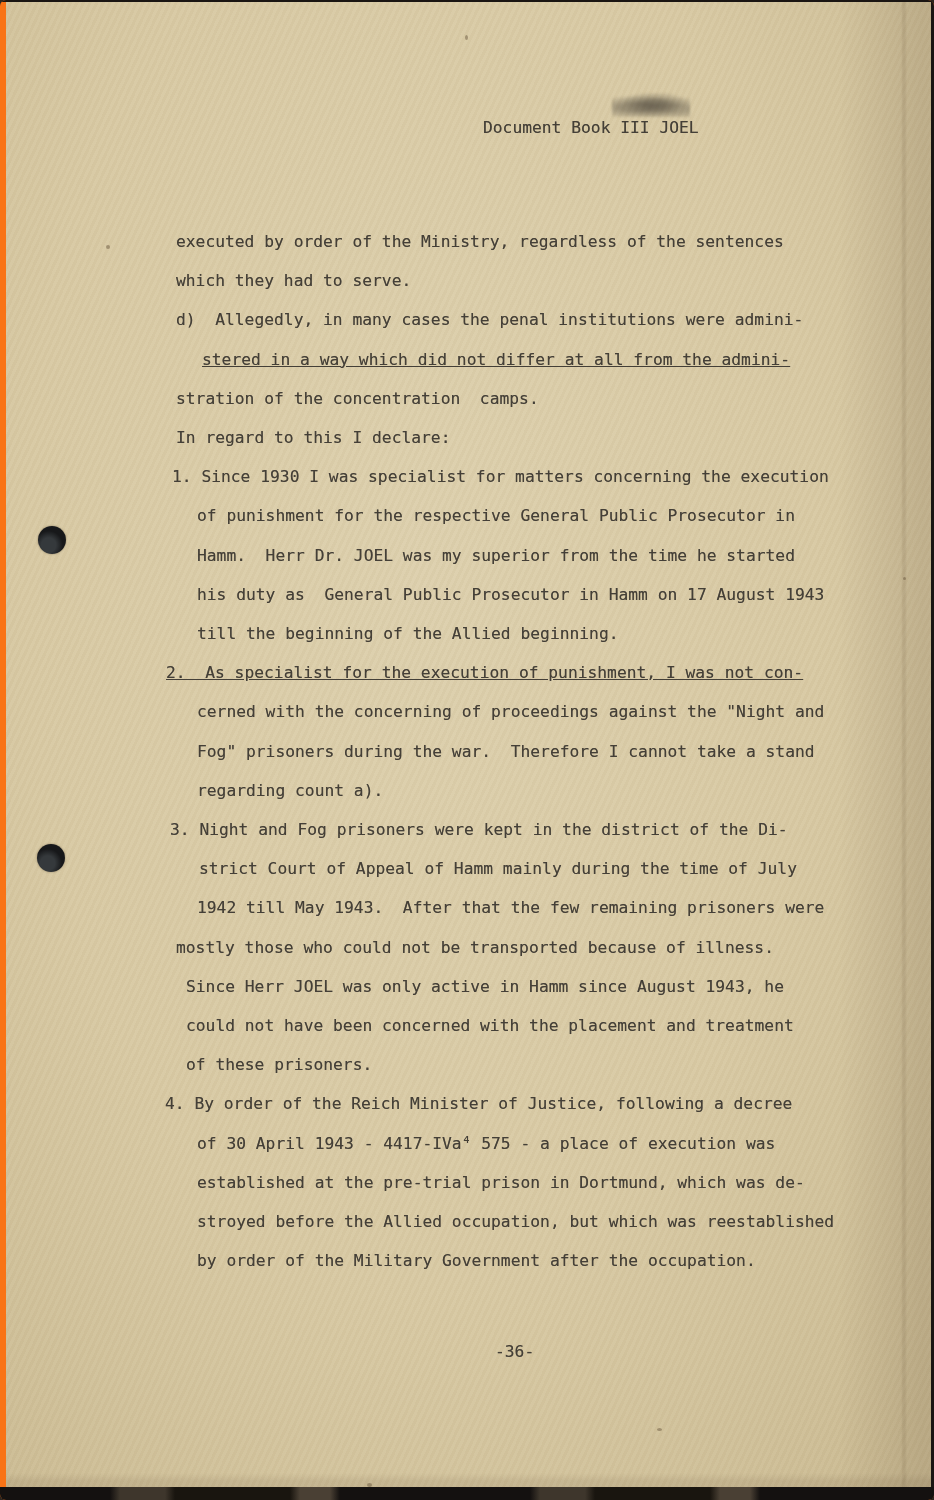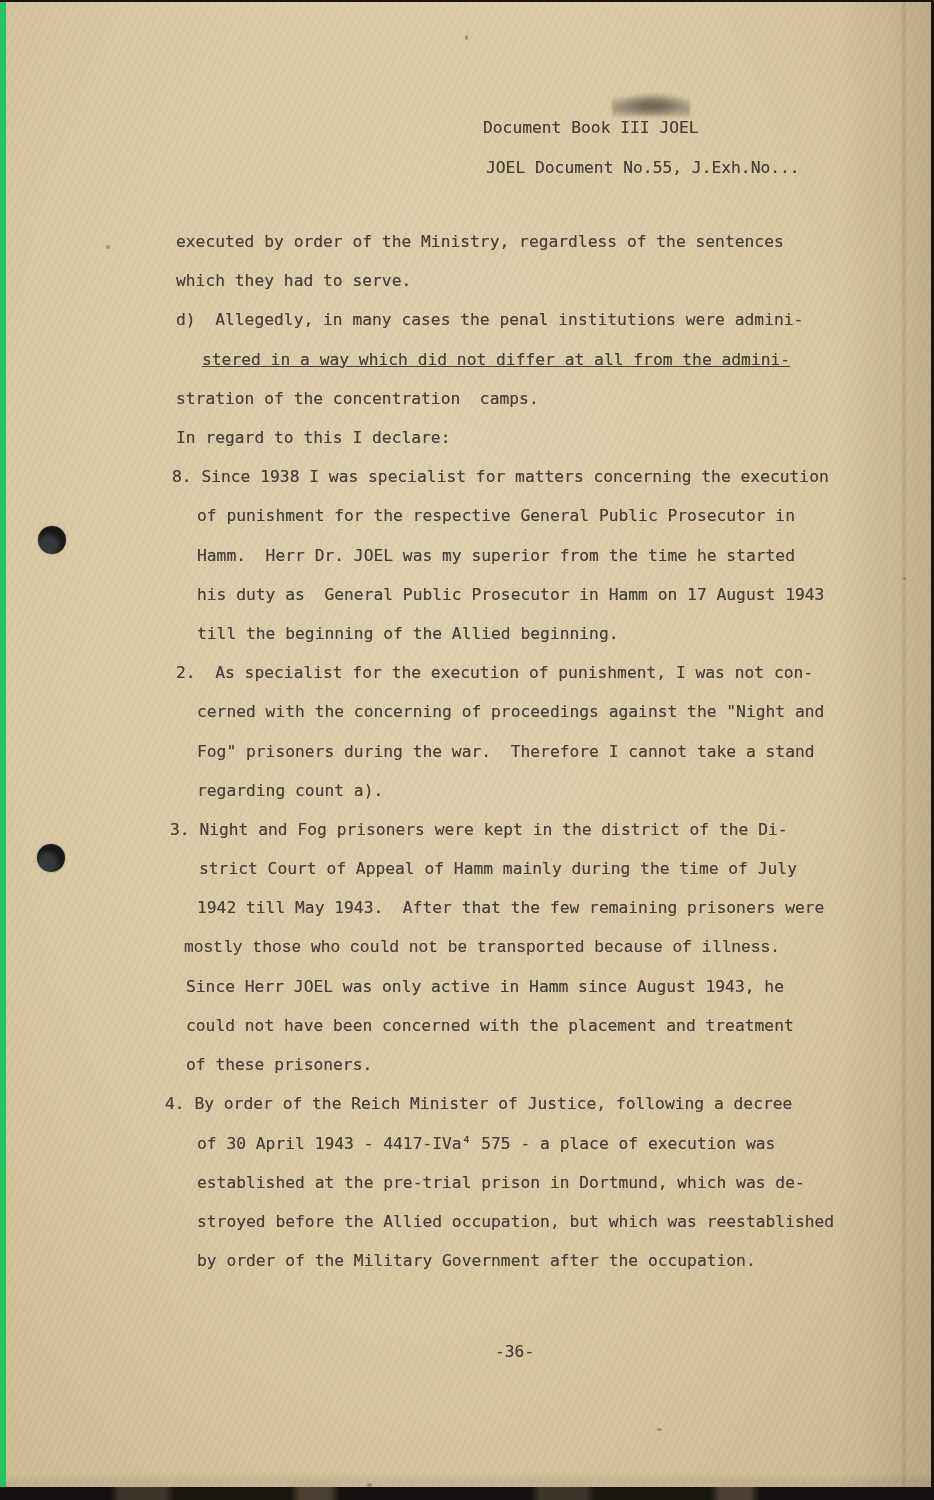--- a/index.html
+++ b/index.html
@@ -1,21 +1,22 @@
 <!DOCTYPE html>
 <html style="--paper: #d8c9a3; --paper-light: #ddd0ad; --paper-dark: #cbbb93; --ink: #443f37;"><head>
 <meta charset="utf-8">
 <style>
   html,body{margin:0;padding:0;background:#2a2520;}
   .scan{
     position:relative;
     width:934px;height:1500px;
-    background:#22c55e;
+    background:#f97316;
     overflow:hidden;
     font-family:"DejaVu Sans Mono","Liberation Mono",monospace;
+    border-radius:6px;
   }
   .paper{
     position:absolute;
     left:6px;top:2px;width:925px;height:1485px;
     background:
       linear-gradient(90deg, rgba(0,0,0,0) 0 895px, rgba(120,100,70,0.16) 897px 899px, rgba(0,0,0,0) 901px),
       linear-gradient(90deg, rgba(0,0,0,0) 90%, rgba(80,60,40,0.14) 99%),
       linear-gradient(0deg, rgba(80,60,40,0.10) 0 6px, rgba(0,0,0,0) 14px),
       repeating-linear-gradient(115deg, rgba(255,255,255,0.03) 0 3px, rgba(120,100,70,0.03) 3px 6px),
       radial-gradient(ellipse at 45% 38%, var(--paper-light) 0%, var(--paper) 55%, var(--paper-dark) 95%);
@@ -68,42 +69,41 @@
   <div class="bottom-edge"></div>
 
   <div class="smudge"></div>
   <div class="speck s1"></div>
   <div class="speck s2"></div>
   <div class="speck s3"></div>
   <div class="speck s4"></div>
   <div class="speck s5"></div>
 
   <div class="header-line" style="left:483px;top:108px;">Document Book III JOEL</div>
-  <div class="header-line" style="left:486px;top:148px;">JOEL Document No.55, J.Exh.No...</div>
 
   <div>
       <div class="doc-line" style="left: 176px; top: 222px;">executed by order of the Ministry, regardless of the sentences</div>
       <div class="doc-line" style="left: 176px; top: 261.2px;">which they had to serve.</div>
       <div class="doc-line" style="left: 176px; top: 300.4px;">d)  Allegedly, in many cases the penal institutions were admini-</div>
       <div class="doc-line" style="left: 202px; top: 339.6px; text-decoration: underline;">stered in a way which did not differ at all from the admini-</div>
       <div class="doc-line" style="left: 176px; top: 378.8px;">stration of the concentration  camps.</div>
       <div class="doc-line" style="left: 176px; top: 418px;">In regard to this I declare:</div>
-      <div class="doc-line" style="left: 172px; top: 457.2px;">8. Since 1938 I was specialist for matters concerning the execution</div>
+      <div class="doc-line" style="left: 172px; top: 457.2px;">1. Since 1930 I was specialist for matters concerning the execution</div>
       <div class="doc-line" style="left: 197px; top: 496.4px;">of punishment for the respective General Public Prosecutor in</div>
       <div class="doc-line" style="left: 197px; top: 535.6px;">Hamm.  Herr Dr. JOEL was my superior from the time he started</div>
       <div class="doc-line" style="left: 197px; top: 574.8px;">his duty as  General Public Prosecutor in Hamm on 17 August 1943</div>
       <div class="doc-line" style="left: 197px; top: 614px;">till the beginning of the Allied beginning.</div>
-      <div class="doc-line" style="left: 176px; top: 653.2px;">2.  As specialist for the execution of punishment, I was not con-</div>
+      <div class="doc-line" style="left: 166px; top: 653.2px; text-decoration: underline;">2.  As specialist for the execution of punishment, I was not con-</div>
       <div class="doc-line" style="left: 197px; top: 692.4px;">cerned with the concerning of proceedings against the "Night and</div>
       <div class="doc-line" style="left: 197px; top: 731.6px;">Fog" prisoners during the war.  Therefore I cannot take a stand</div>
       <div class="doc-line" style="left: 197px; top: 770.8px;">regarding count a).</div>
       <div class="doc-line" style="left: 170px; top: 810px;">3. Night and Fog prisoners were kept in the district of the Di-</div>
       <div class="doc-line" style="left: 199px; top: 849.2px;">strict Court of Appeal of Hamm mainly during the time of July</div>
       <div class="doc-line" style="left: 197px; top: 888.4px;">1942 till May 1943.  After that the few remaining prisoners were</div>
-      <div class="doc-line" style="left: 184px; top: 927.6px; font-family: Liberation Mono, monospace;">mostly those who could not be transported because of illness.</div>
+      <div class="doc-line" style="left: 176px; top: 927.6px;">mostly those who could not be transported because of illness.</div>
       <div class="doc-line" style="left: 186px; top: 966.8px;">Since Herr JOEL was only active in Hamm since August 1943, he</div>
       <div class="doc-line" style="left: 186px; top: 1006px;">could not have been concerned with the placement and treatment</div>
       <div class="doc-line" style="left: 186px; top: 1045.2px;">of these prisoners.</div>
       <div class="doc-line" style="left: 165px; top: 1084.4px;">4. By order of the Reich Minister of Justice, following a decree</div>
       <div class="doc-line" style="left: 197px; top: 1123.6px;">of 30 April 1943 - 4417-IVa⁴ 575 - a place of execution was</div>
       <div class="doc-line" style="left: 197px; top: 1162.8px;">established at the pre-trial prison in Dortmund, which was de-</div>
       <div class="doc-line" style="left: 197px; top: 1202px;">stroyed before the Allied occupation, but which was reestablished</div>
       <div class="doc-line" style="left: 197px; top: 1241.2px;">by order of the Military Government after the occupation.</div>
     </div>
 

